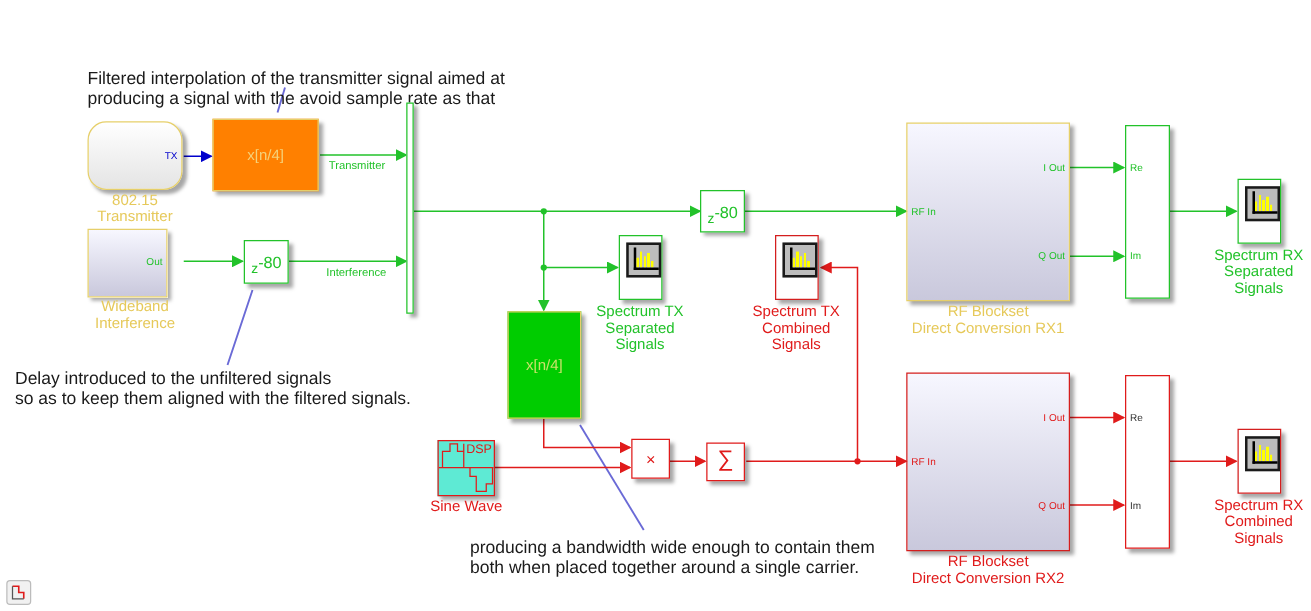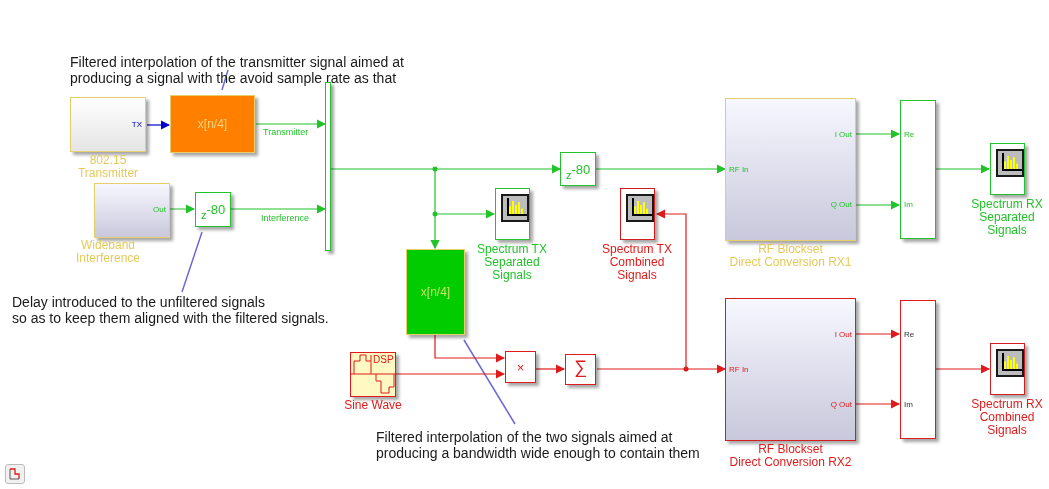--- a/index.html
+++ b/index.html
@@ -87,38 +87,38 @@
 
 <div class="note" style="left:70px; top:12px;margin-top:42px;">
   <div>Filtered interpolation of the transmitter signal aimed at</div>
   <div>producing a signal with the avoid sample rate as that</div>
 </div>
 <div class="note" style="left:12px; top:294px;">
   <div>Delay introduced to the unfiltered signals</div>
   <div>so as to keep them aligned with the filtered signals.</div>
 </div>
 <div class="note" style="left:376px; top:429px;">
-  <div>Filtered interpolation of the two signals aimed at</div>
   <div>producing a bandwidth wide enough to contain them</div>
-</div>
-
-<div class="blk subsys shadow" style="left:70px; top:97px; width:76px; height:55px; background:linear-gradient(#ffffff,#e4e4e4);">
+  <div>both when placed together around a single carrier.</div>
+</div>
+
+<div class="blk subsys shadow" style="left:70px; top:97px; width:76px; height:55px; background:linear-gradient(#ffffff,#e4e4e4);border-radius:15px;">
   <span class="port" style="right:3px; top:22px; color:#0000cc;">TX</span>
 </div>
 <div class="lbl yellow" style="left:70px; top:154px; width:76px;">
   <div>802.15</div>
   <div>Transmitter</div>
 </div>
 
 <div class="blk shadow" style="left:170px; top:95px; width:85px; height:58px; background:#ff8000; border:1px solid #e6cf6a;">
   <div class="lbl" style="left:0; right:0; top:22px; color:#f5d27a;">x[n/4]</div>
 </div>
 <div class="lbl green" style="left:263px; top:126px; font-size:9px;">Transmitter</div>
 
-<div class="blk subsys shadow" style="left:70px; top:183px; width:76px; height:55px;margin-left:24px;">
+<div class="blk subsys shadow" style="left:70px; top:183px; width:64px; height:55px;">
   <span class="port green" style="right:3px; top:21px;">Out</span>
 </div>
 <div class="lbl yellow" style="left:70px; top:239px; width:76px;">
   <div>Wideband</div>
   <div>Interference</div>
 </div>
 
 <div class="blk shadow" style="left:195px; top:192px; width:36px; height:35px; border:1px solid #22c22a; background:#fff;">
   <span class="delay-text green" style="left:5px; top:9px;"><span>z</span><sup>-80</sup></span>
 </div>
@@ -151,21 +151,21 @@
 <div class="lbl red" style="left:597px; top:243px; width:80px;">
   <div>Spectrum TX</div>
   <div>Combined</div>
   <div>Signals</div>
 </div>
 
 <div class="blk shadow" style="left:406px; top:249px; width:59px; height:86px; background:#00cc00; border:1px solid #e6cf6a;">
   <div class="lbl" style="left:0; right:0; top:36px; color:#c9e26a;">x[n/4]</div>
 </div>
 
-<div class="blk shadow" style="left:350px; top:352px; width:46px; height:45px; border:1px solid #e01b1b; background:#fef9c3;">
+<div class="blk shadow" style="left:350px; top:352px; width:46px; height:45px; border:1px solid #e01b1b; background:#5eead4;">
   <svg width="44" height="43" style="position:absolute; left:0; top:0;">
     <polyline points="3,21 3,8 9,8 9,2 15,2 15,8 20,8" fill="none" stroke="#e01b1b" stroke-width="1"></polyline>
     <line x1="20" y1="2" x2="20" y2="21" stroke="#e01b1b" stroke-width="1"></line>
     <line x1="0" y1="21" x2="44" y2="21" stroke="#e01b1b" stroke-width="1"></line>
     <polyline points="25,21 25,28 30,28 30,40 38,40 38,34 43,34 43,21" fill="none" stroke="#e01b1b" stroke-width="1"></polyline>
   </svg>
   <span class="port red" style="left:22px; top:1px; font-size:10px;">DSP</span>
 </div>
 <div class="lbl red" style="left:338px; top:399px; width:70px;">Sine Wave</div>
 

